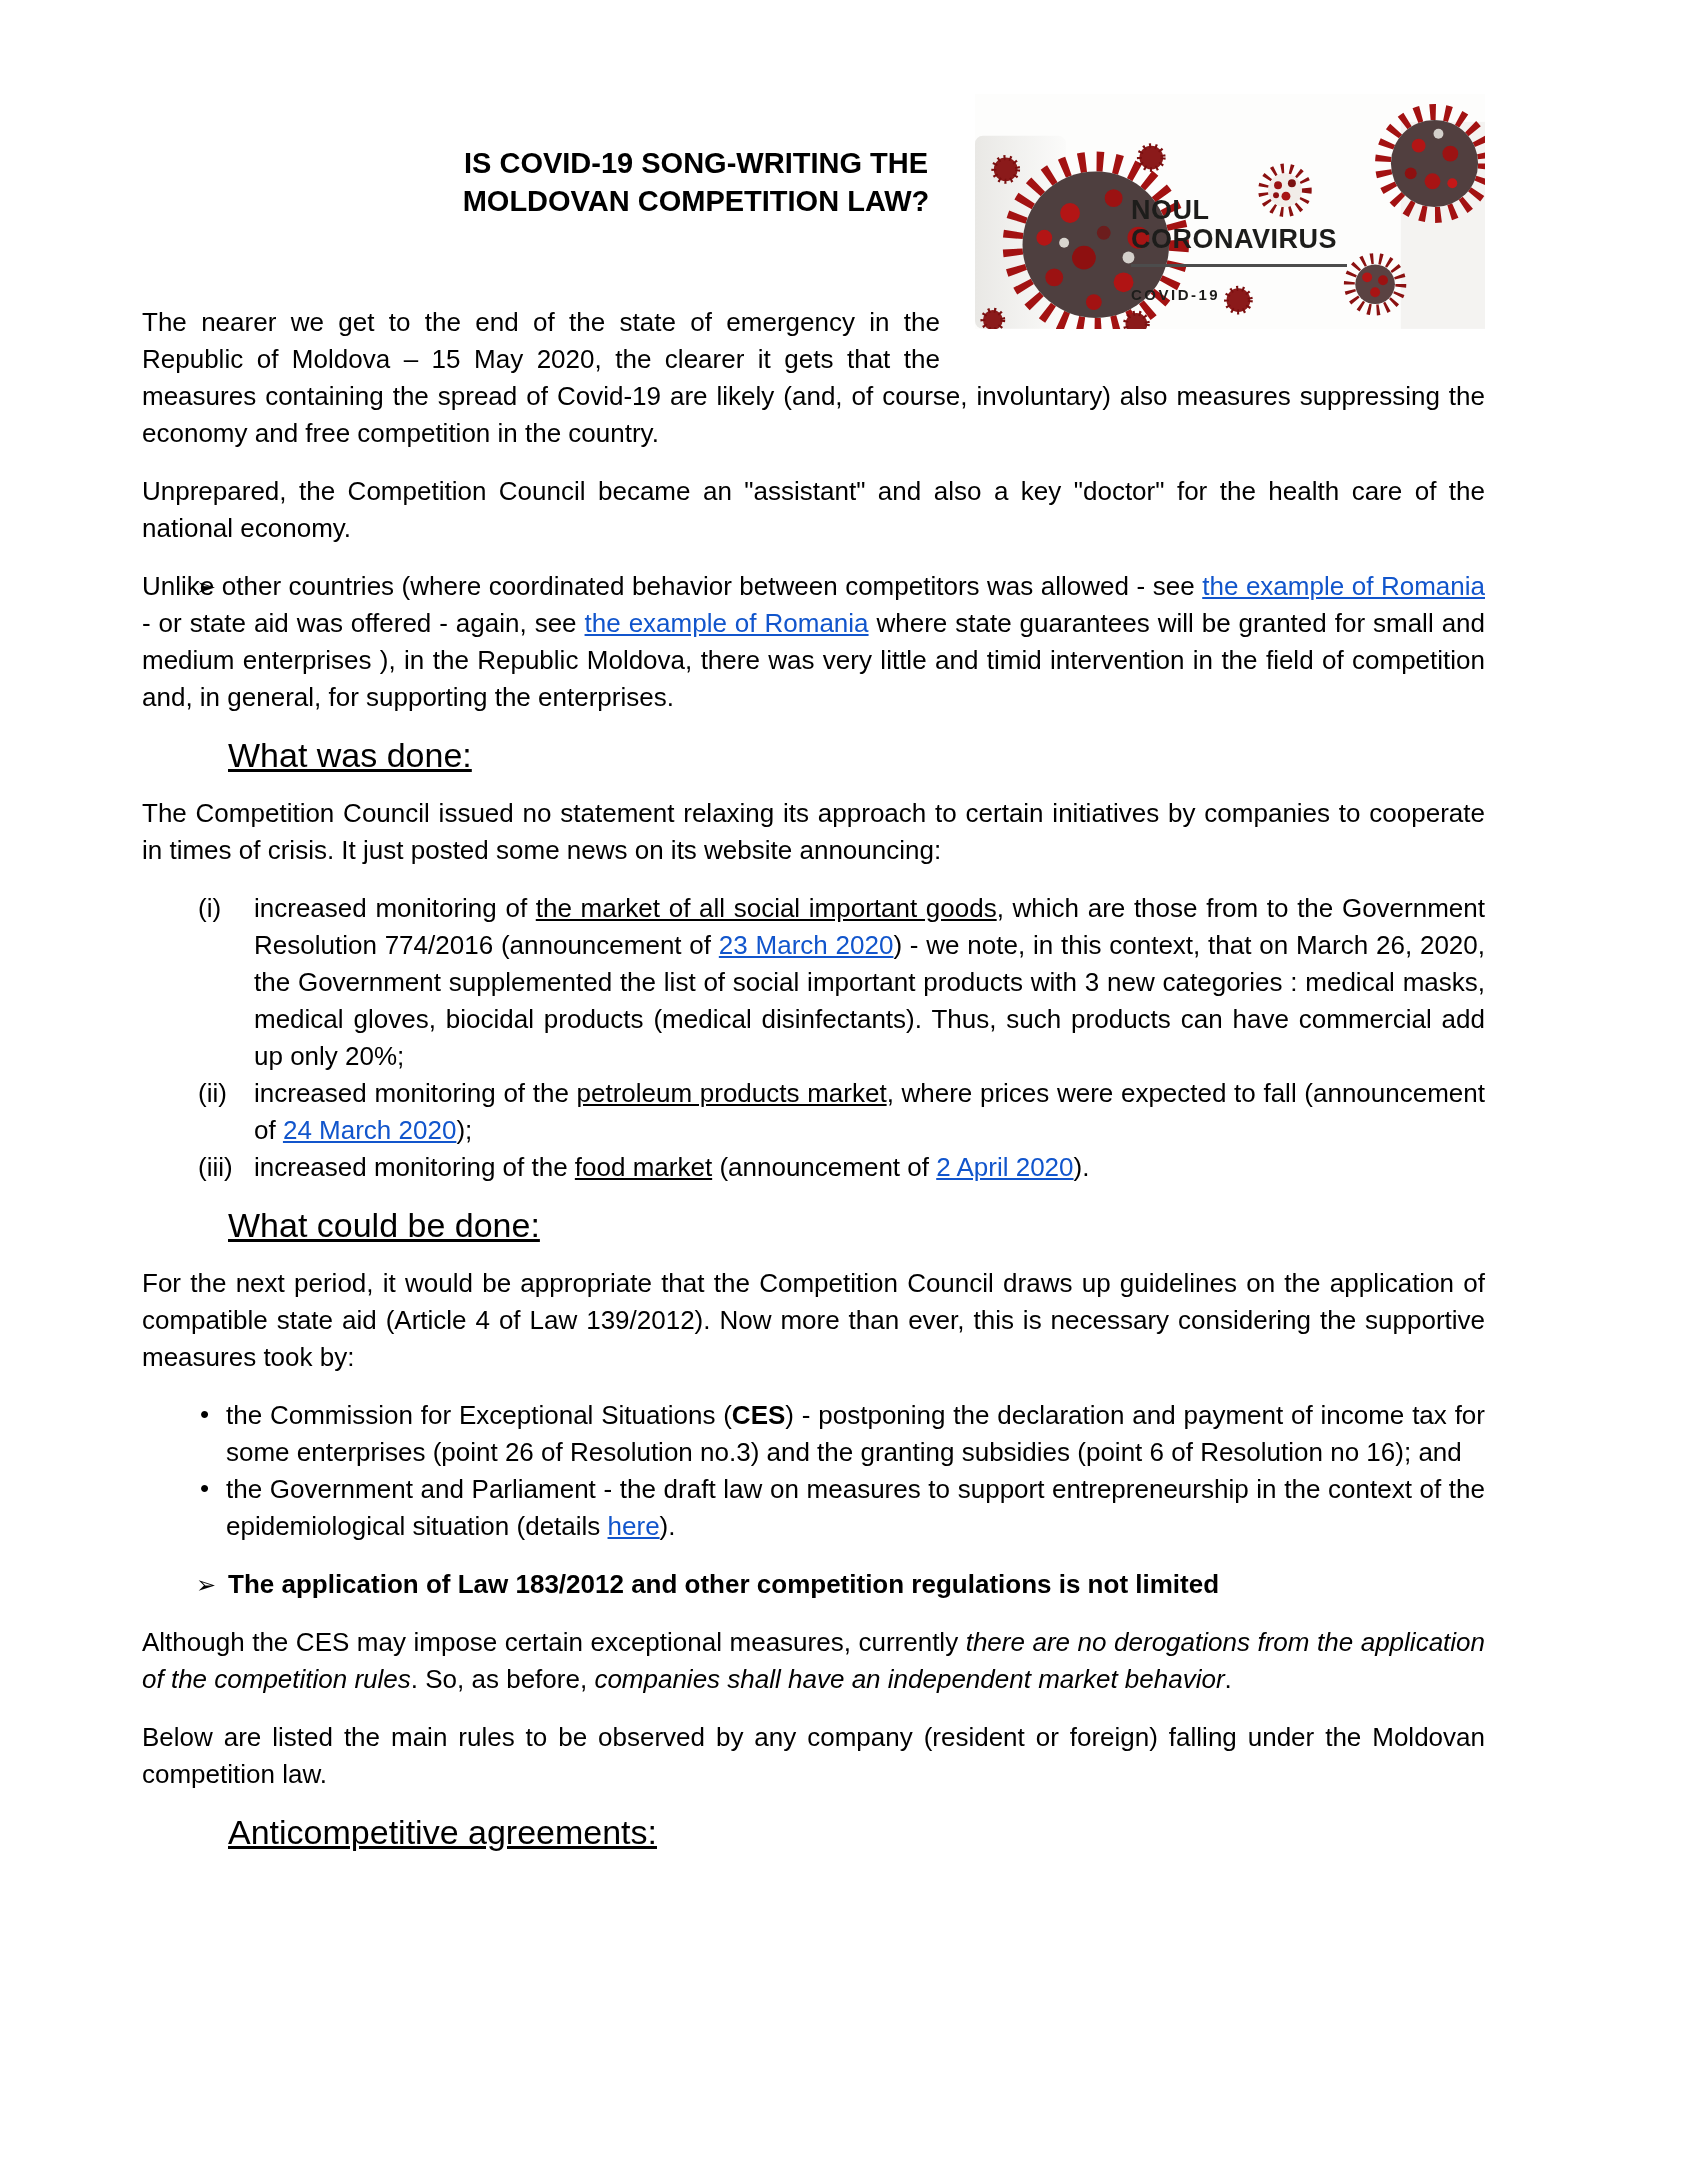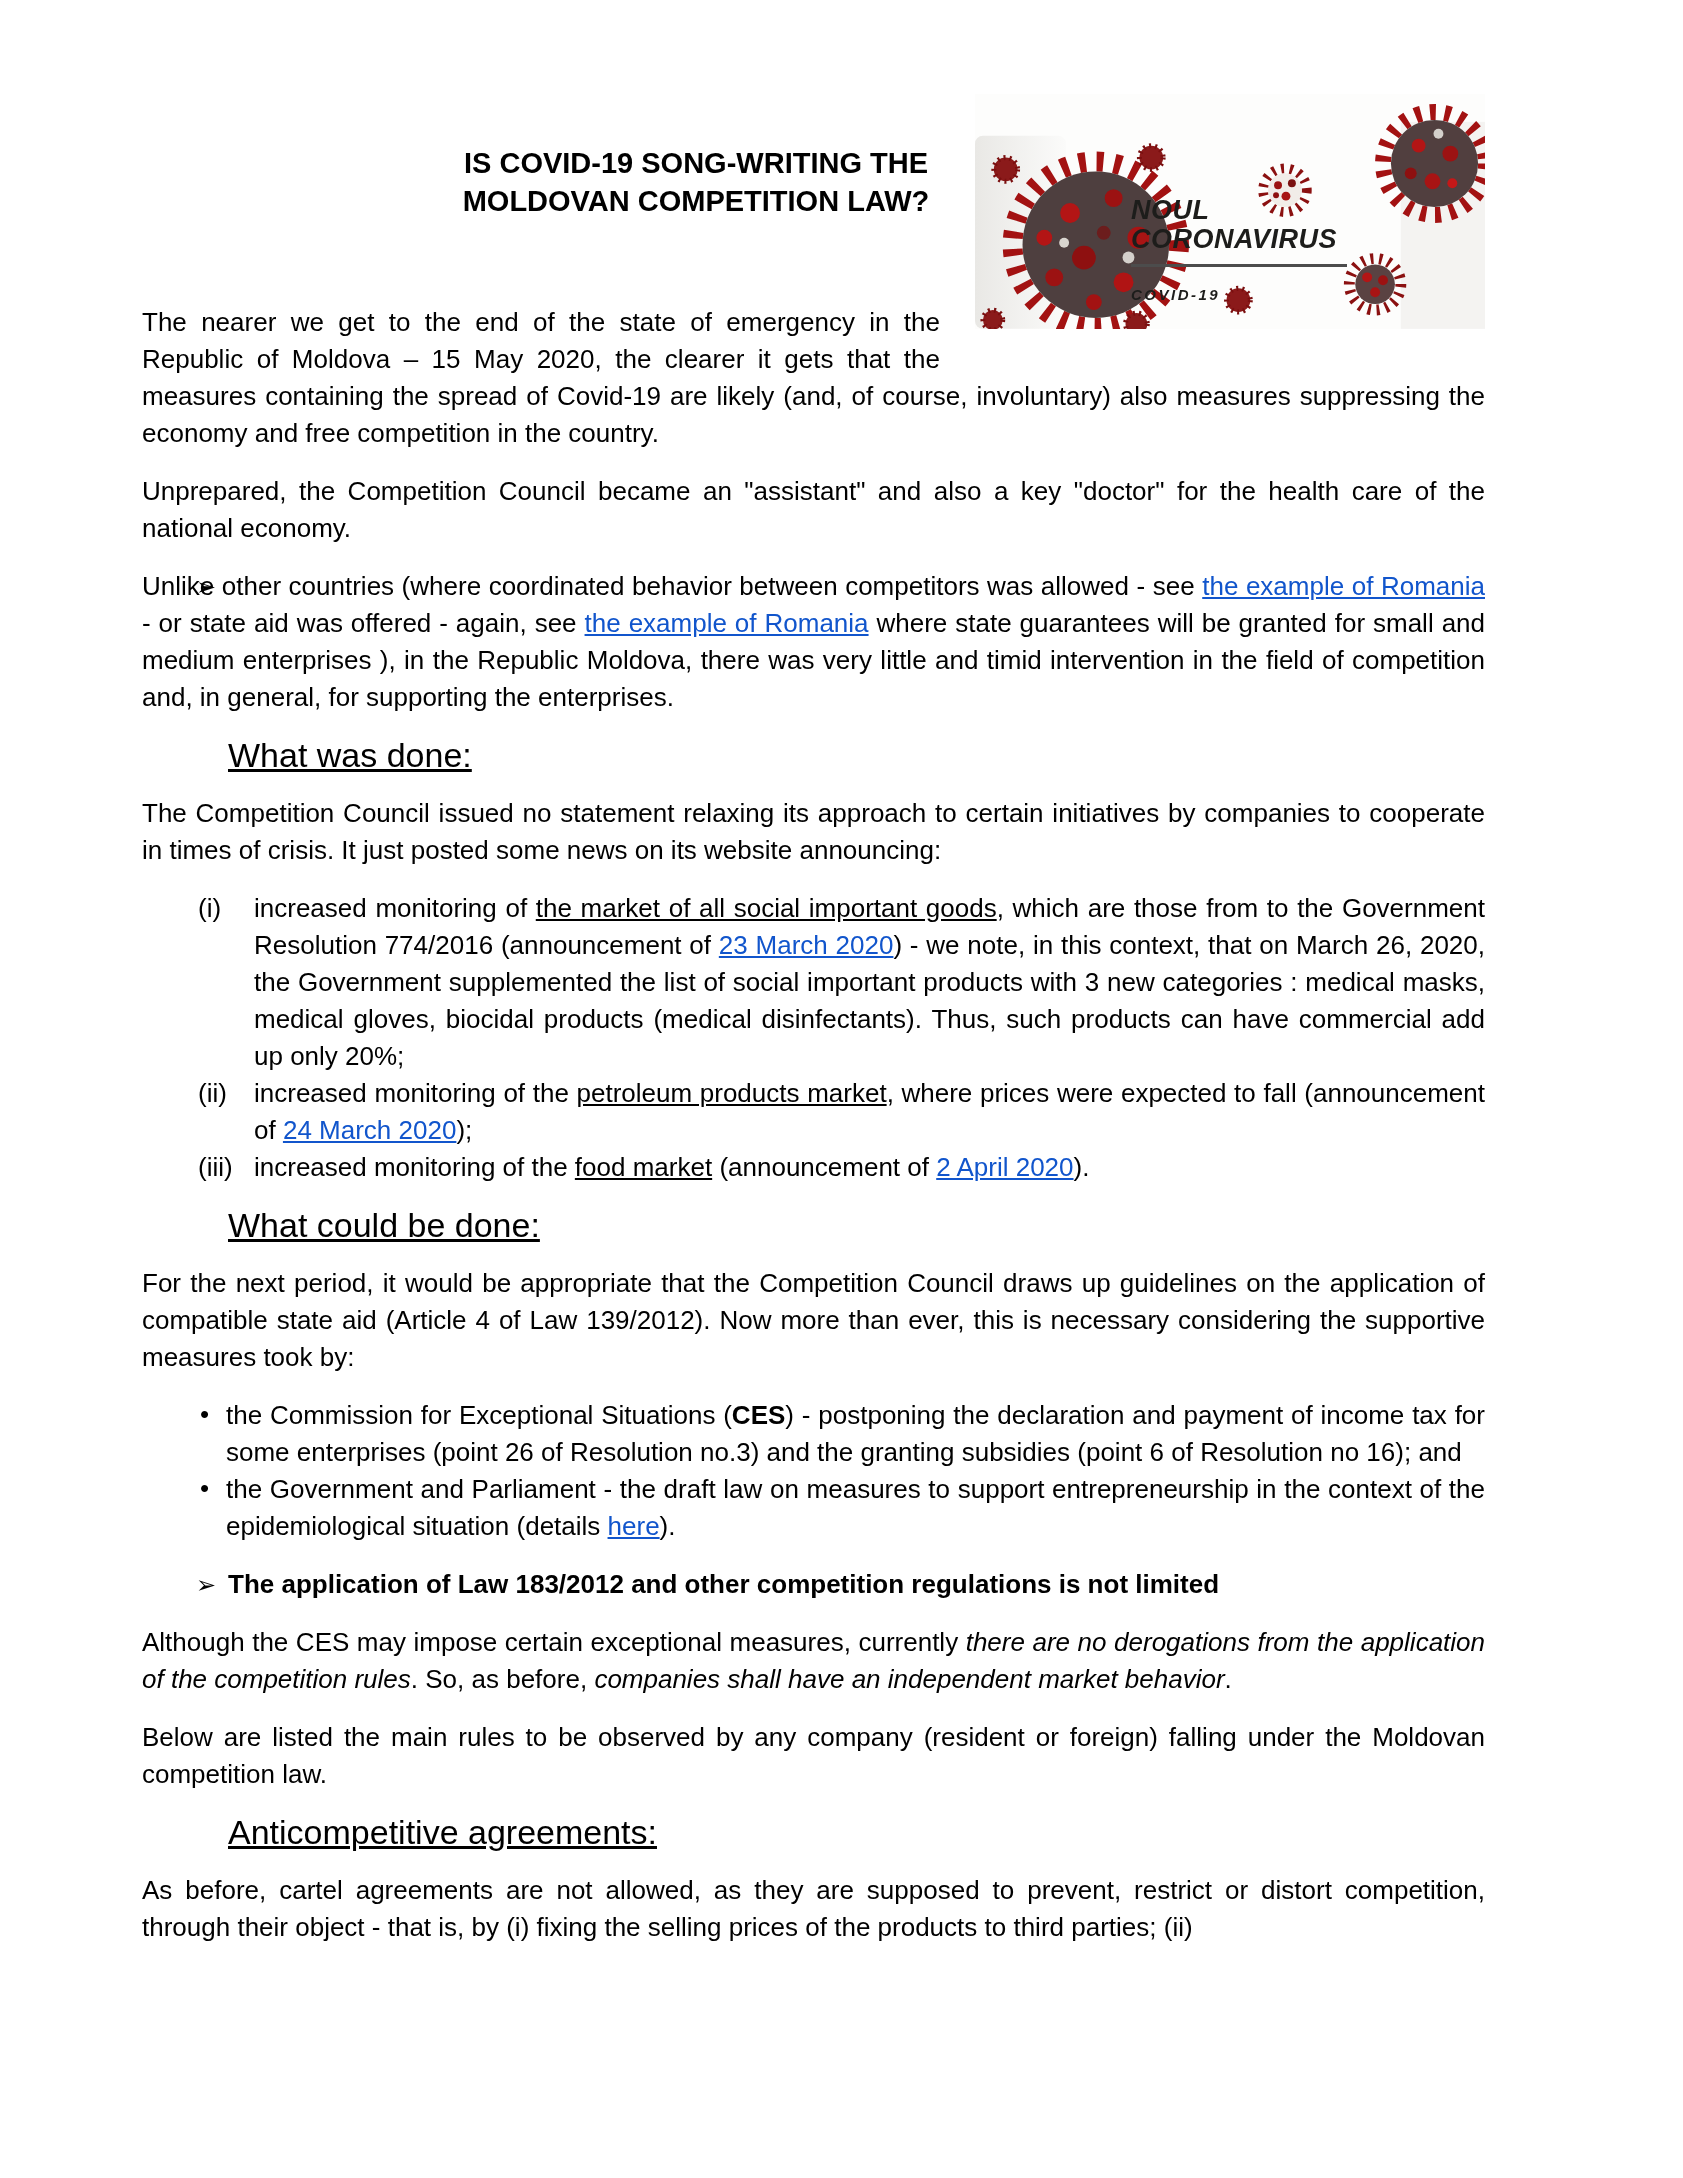--- a/index.html
+++ b/index.html
@@ -11,21 +11,21 @@
   }
   .page {
     width:1683px; height:2178px;
     padding:94px 198px 0 142px;
     background:#ffffff;
   }
   
   .hero {
     float:right; width:510px; height:235px;
     margin-left:35px; margin-bottom:14px;
-    position:relative; overflow:hidden; background:#fdfdfc;font-style:italic;
+    position:relative; overflow:hidden; background:#fdfdfc;
   }
   .hero svg { position:absolute; left:0; top:0; }
   .hero-text {
     position:absolute; left:156px; top:102px; width:228px;
   }
   .hero-line1, .hero-line2 {
     font-weight:bold; color:#1d1d1b; font-size:27px; line-height:29px; letter-spacing:0.5px;
   }
   .hero-rule { width:216px; height:3px; background:#4c4c4c; margin-top:10px; }
   .hero-line3 {
@@ -164,17 +164,16 @@
       <div class="subheading">What could be done:</div>
       <div class="para"><span class="seg-plain">For the next period, it would be appropriate that the Competition Council draws up guidelines on the application of compatible state aid (Article 4 of Law 139/2012). Now more than ever, this is necessary considering the supportive measures took by:</span></div>
       <div class="bullet-list">
         <div class="list-item bullet"><span class="marker">•</span><span class="seg-plain">the Commission for Exceptional Situations (</span><span class="seg-b">CES</span><span class="seg-plain">) - postponing the declaration and payment of income tax for some enterprises (point 26 of Resolution no.3) and the granting subsidies (point 6 of Resolution no 16); and</span></div>
         <div class="list-item bullet"><span class="marker">•</span><span class="seg-plain">the Government and Parliament - the draft law on measures to support entrepreneurship in the context of the epidemiological situation (details </span><a class="seg-link" href="#">here</a><span class="seg-plain">).</span></div>
       </div>
       <div class="heading"><span class="arrow">➢</span><span>The application of Law 183/2012 and other competition regulations is not limited</span></div>
       <div class="para"><span class="seg-plain">Although the CES may impose certain exceptional measures, currently </span><span class="seg-i">there are no derogations from the application of the competition rules</span><span class="seg-plain">. So, as before, </span><span class="seg-i">companies shall have an independent market behavior</span><span class="seg-plain">.</span></div>
       <div class="para"><span class="seg-plain">Below are listed the main rules to be observed by any company (resident or foreign) falling under the Moldovan competition law.</span></div>
       <div class="subheading">Anticompetitive agreements:</div>
-      <div class="para"><span class="seg-plain">As before, cartel agreements are not allowed, as they are supposed to prevent, restrict or distort competition, through their object - that is, by (i) fixing the selling prices of the products to third parties; (ii)</span></div>
     </div>
 
 </div>
 
 
 </body></html>

